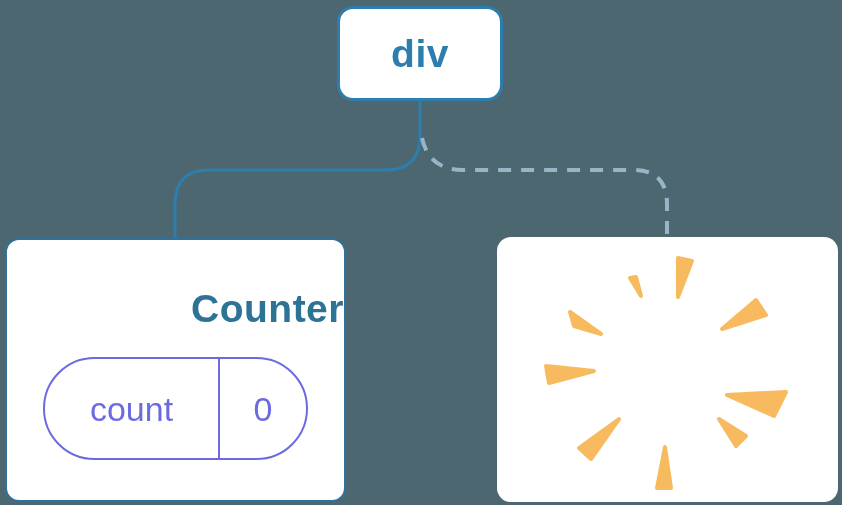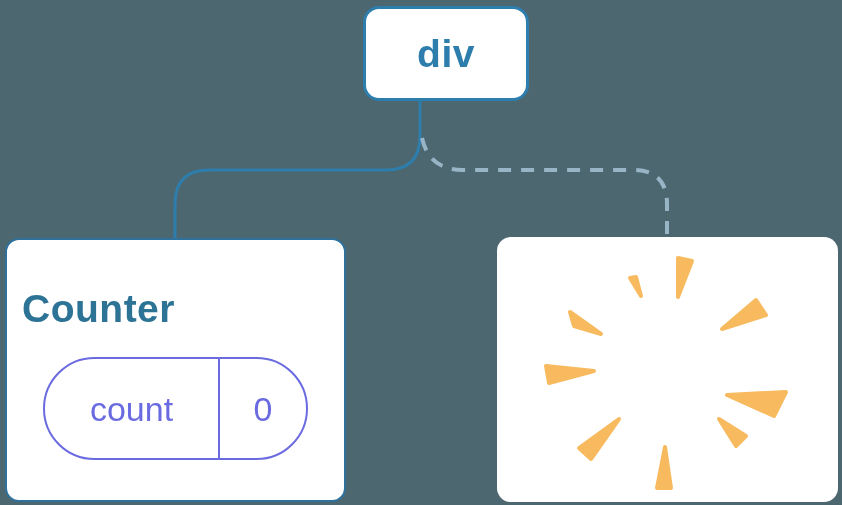--- a/index.html
+++ b/index.html
@@ -38,21 +38,20 @@
     top: 6px;
     width: 166px;
     height: 95px;
     box-sizing: border-box;
     background: var(--card-white, #FFFFFF);
     border: 3px solid var(--accent-blue, #2E7EAD);
     border-radius: 16px;
     display: flex;
     align-items: center;
     justify-content: center;
-    margin-left: 26px;
   }
   .node-root-label {
     color: var(--accent-blue, #2E7EAD);
     font-size: 39px;
     font-weight: 600;
     letter-spacing: 0.5px;
   }
   .card {
     position: absolute;
     box-sizing: border-box;
@@ -64,27 +63,26 @@
     top: 238px;
     width: 341px;
     height: 264px;
     border: 2.5px solid var(--card-border-blue, #2E719C);
   }
   .card-title {
     position: absolute;
     left: 0;
     top: 49px;
     width: 100%;
-    text-align: left;
+    text-align: right;
     color: var(--title-blue, #2D7396);
     font-size: 39px;
     font-weight: 600;
     line-height: 1;
     letter-spacing: 0.5px;
-    padding-left: 15px;
   }
   .pill {
     position: absolute;
     left: 36px;
     top: 117px;
     width: 265px;
     height: 103px;
     box-sizing: border-box;
     border: 2px solid var(--state-indigo, #6B6BE1);
     border-radius: 52px;

